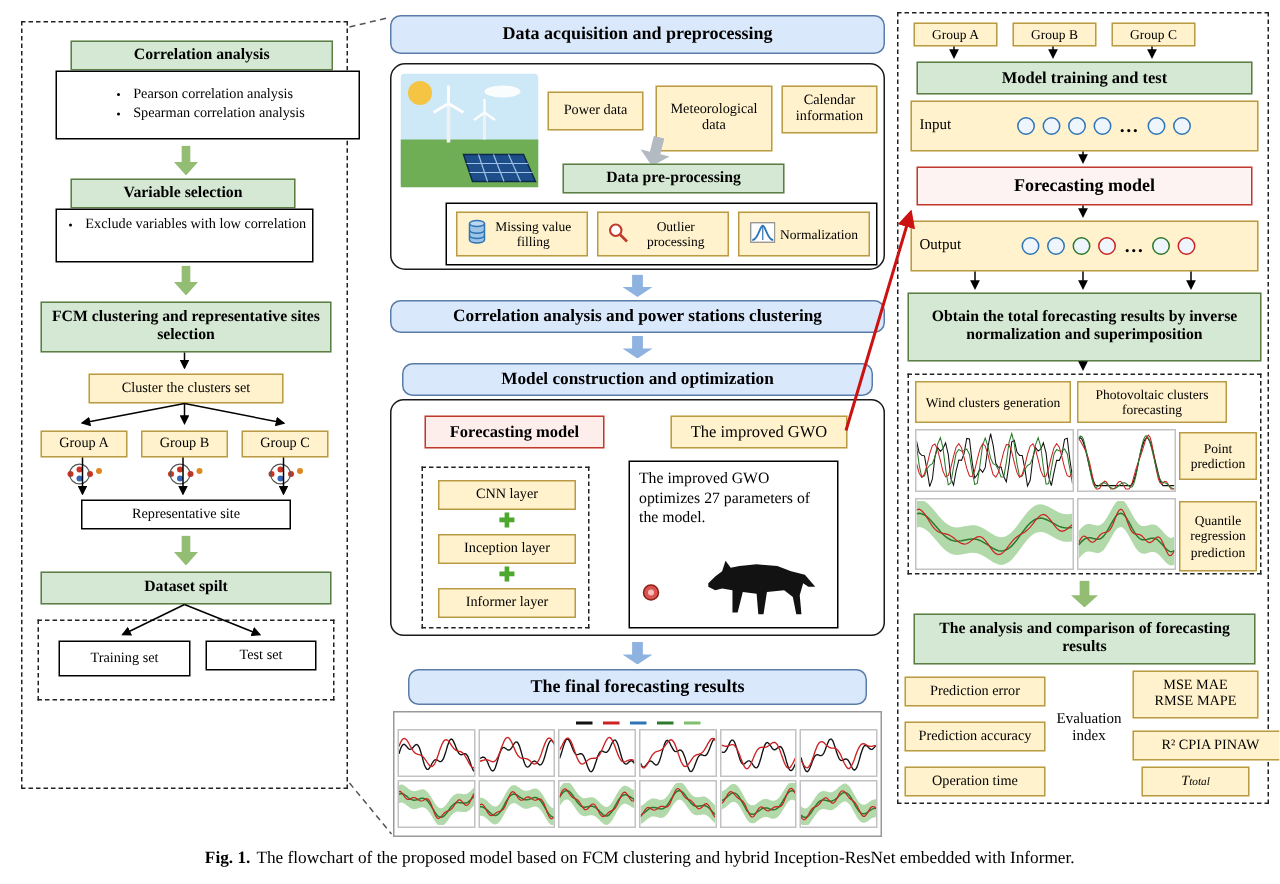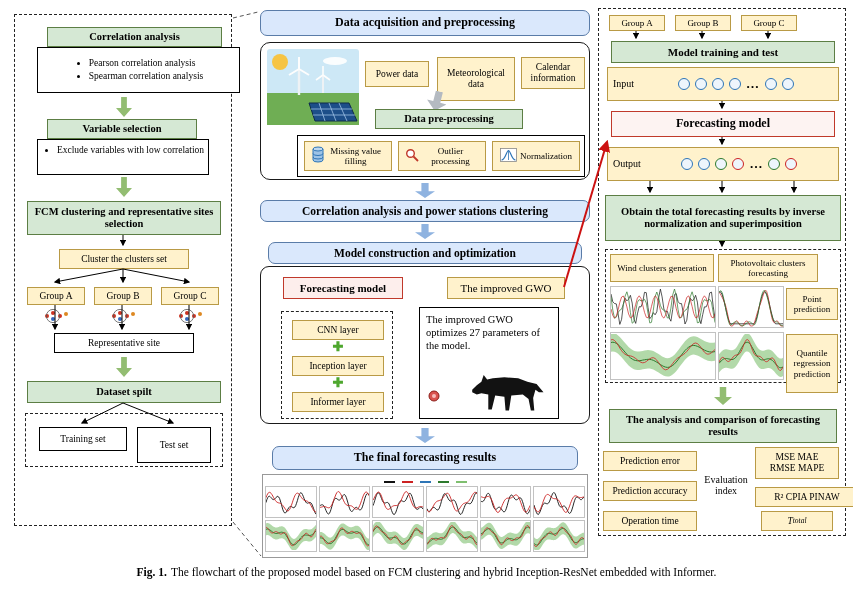--- a/index.html
+++ b/index.html
@@ -125,21 +125,21 @@
     <div class="blockarrow ba-green" style="left:101px;top:342px;width:16px;height:20px;"></div>
 
     <div class="bx green bold" style="left:12px;top:366px;width:194px;height:22px;font-size:10.5px;">
       <span>Dataset spilt</span>
     </div>
 
     <div class="dashedbox" style="left:10px;top:398px;width:198px;height:54px;"></div>
     <div class="bx white sm" style="left:24px;top:412px;width:88px;height:24px;border-width:1.8px;">
       <span>Training set</span>
     </div>
-    <div class="bx white sm" style="left:122px;top:412px;width:74px;height:36px;border-width:1.8px;">
+    <div class="bx white sm" style="left:122px;top:412px;width:74px;height:20px;border-width:1.8px;">
       <span>Test set</span>
     </div>
   </div>
 
   <div class="bx blue rounded bold" style="left:260px;top:10px;width:330px;height:26px;font-size:12px;">
     <span>Data acquisition and preprocessing</span>
   </div>
 
   <div class="abs" style="left:260px;top:42px;width:330px;height:138px;border:1.6px solid #1a1a1a;border-radius:10px;box-sizing:border-box;">
 
@@ -442,21 +442,21 @@
             <polyline points="0.0,6.9 1.8,6.5 3.5,7.5 5.3,9.4 7.1,12.1 8.8,15.0 10.6,17.7 12.3,19.8 14.1,21.3 15.9,22.2 17.6,22.6 19.4,22.9 21.2,23.4 22.9,24.3 24.7,25.5 26.4,26.9 28.2,28.3 30.0,29.3 31.7,29.8 33.5,29.5 35.3,28.5 37.0,27.1 38.8,25.8 40.5,24.9 42.3,24.7 44.1,25.5 45.8,27.2 47.6,29.6 49.4,32.2 51.1,34.5 52.9,36.1 54.6,36.8 56.4,36.3 58.2,34.9 59.9,32.9 61.7,30.5 63.5,28.2 65.2,26.3 67.0,24.8 68.7,23.7 70.5,22.7 72.3,21.6 74.0,20.2 75.8,18.4 77.6,16.2 79.3,13.9 81.1,11.9 82.8,10.5 84.6,10.0 86.4,10.6 88.1,12.2 89.9,14.4 91.7,16.9 93.4,19.1 95.2,20.6 96.9,21.2 98.7,20.8 100.5,19.7 102.2,18.1 104.0,16.6" fill="none" stroke="#cc2222" stroke-width="0.8"></polyline>
           </svg>
         </div>
       <div class="mini abs" style="left:112px;top:82px;width:64px;height:46px;">
           <svg width="64" height="46" style="display:block">
             <polygon points="0.0,21.2 1.1,19.9 2.2,18.7 3.3,17.7 4.3,17.0 5.4,16.5 6.5,16.3 7.6,16.3 8.7,16.5 9.8,16.8 10.8,17.0 11.9,17.3 13.0,17.3 14.1,17.1 15.2,16.5 16.3,15.7 17.4,14.4 18.4,12.9 19.5,11.1 20.6,9.2 21.7,7.2 22.8,5.2 23.9,3.5 24.9,2.0 26.0,1.0 27.1,1.0 28.2,1.0 29.3,1.0 30.4,1.2 31.5,2.4 32.5,4.1 33.6,5.9 34.7,7.9 35.8,10.0 36.9,11.9 38.0,13.7 39.1,15.2 40.1,16.3 41.2,17.1 42.3,17.6 43.4,17.7 44.5,17.7 45.6,17.4 46.6,17.1 47.7,16.8 48.8,16.6 49.9,16.6 51.0,16.8 52.1,17.3 53.2,18.1 54.2,19.1 55.3,20.2 56.4,21.5 57.5,22.8 58.6,23.9 59.7,24.8 60.7,25.4 61.8,25.6 62.9,25.4 64.0,24.7 64.0,43.1 62.9,43.8 61.8,44.0 60.7,43.8 59.7,43.2 58.6,42.3 57.5,41.2 56.4,39.9 55.3,38.6 54.2,37.5 53.2,36.5 52.1,35.7 51.0,35.2 49.9,35.0 48.8,35.0 47.7,35.2 46.6,35.5 45.6,35.8 44.5,36.1 43.4,36.1 42.3,36.0 41.2,35.5 40.1,34.7 39.1,33.6 38.0,32.1 36.9,30.3 35.8,28.4 34.7,26.3 33.6,24.3 32.5,22.5 31.5,20.8 30.4,19.6 29.3,18.7 28.2,18.4 27.1,18.6 26.0,19.2 24.9,20.4 23.9,21.9 22.8,23.6 21.7,25.6 20.6,27.6 19.5,29.5 18.4,31.3 17.4,32.8 16.3,34.1 15.2,34.9 14.1,35.5 13.0,35.7 11.9,35.7 10.8,35.4 9.8,35.2 8.7,34.9 7.6,34.7 6.5,34.7 5.4,34.9 4.3,35.4 3.3,36.1 2.2,37.1 1.1,38.3 0.0,39.6 " fill="#7fbf6f" opacity="0.6"></polygon>
             <polyline points="0.0,30.4 1.1,29.1 2.2,27.9 3.3,26.9 4.3,26.2 5.4,25.7 6.5,25.5 7.6,25.5 8.7,25.7 9.8,26.0 10.8,26.2 11.9,26.5 13.0,26.5 14.1,26.3 15.2,25.7 16.3,24.9 17.4,23.6 18.4,22.1 19.5,20.3 20.6,18.4 21.7,16.4 22.8,14.4 23.9,12.7 24.9,11.2 26.0,10.0 27.1,9.4 28.2,9.2 29.3,9.5 30.4,10.4 31.5,11.6 32.5,13.3 33.6,15.1 34.7,17.1 35.8,19.2 36.9,21.1 38.0,22.9 39.1,24.4 40.1,25.5 41.2,26.3 42.3,26.8 43.4,26.9 44.5,26.9 45.6,26.6 46.6,26.3 47.7,26.0 48.8,25.8 49.9,25.8 51.0,26.0 52.1,26.5 53.2,27.3 54.2,28.3 55.3,29.4 56.4,30.7 57.5,32.0 58.6,33.1 59.7,34.0 60.7,34.6 61.8,34.8 62.9,34.6 64.0,33.9" fill="none" stroke="#2d7a2d" stroke-width="1"></polyline>
             <polyline points="0.0,29.3 1.1,26.9 2.2,25.2 3.3,24.4 4.3,24.5 5.4,25.3 6.5,26.5 7.6,27.7 8.7,28.4 9.8,28.5 10.8,27.9 11.9,26.8 13.0,25.4 14.1,24.0 15.2,23.0 16.3,22.3 17.4,22.0 18.4,21.8 19.5,21.5 20.6,20.6 21.7,19.1 22.8,16.9 23.9,14.2 24.9,11.4 26.0,8.9 27.1,7.1 28.2,6.5 29.3,7.1 30.4,8.8 31.5,11.4 32.5,14.5 33.6,17.4 34.7,19.9 35.8,21.7 36.9,22.7 38.0,23.1 39.1,23.1 40.1,23.2 41.2,23.6 42.3,24.3 43.4,25.4 44.5,26.7 45.6,27.9 46.6,28.6 47.7,28.7 48.8,28.2 49.9,27.3 51.0,26.1 52.1,25.2 53.2,24.9 54.2,25.5 55.3,27.0 56.4,29.2 57.5,31.9 58.6,34.4 59.7,36.4 60.7,37.4 61.8,37.3 62.9,36.0 64.0,34.0" fill="none" stroke="#cc2222" stroke-width="0.8"></polyline>
           </svg>
         </div>
-      <div class="bx tan xs" style="left:180px;top:84px;width:52px;height:59px;">
+      <div class="bx tan xs" style="left:180px;top:84px;width:52px;height:47px;">
         <span>Quantile regression prediction</span>
       </div>
     </div>
 
     <div class="blockarrow ba-green" style="left:115px;top:378px;width:18px;height:18px;"></div>
 
     <div class="bx green bold" style="left:10px;top:400px;width:228px;height:34px;font-size:10.5px;">
       <span>The analysis and comparison of forecasting results</span>
     </div>
 

